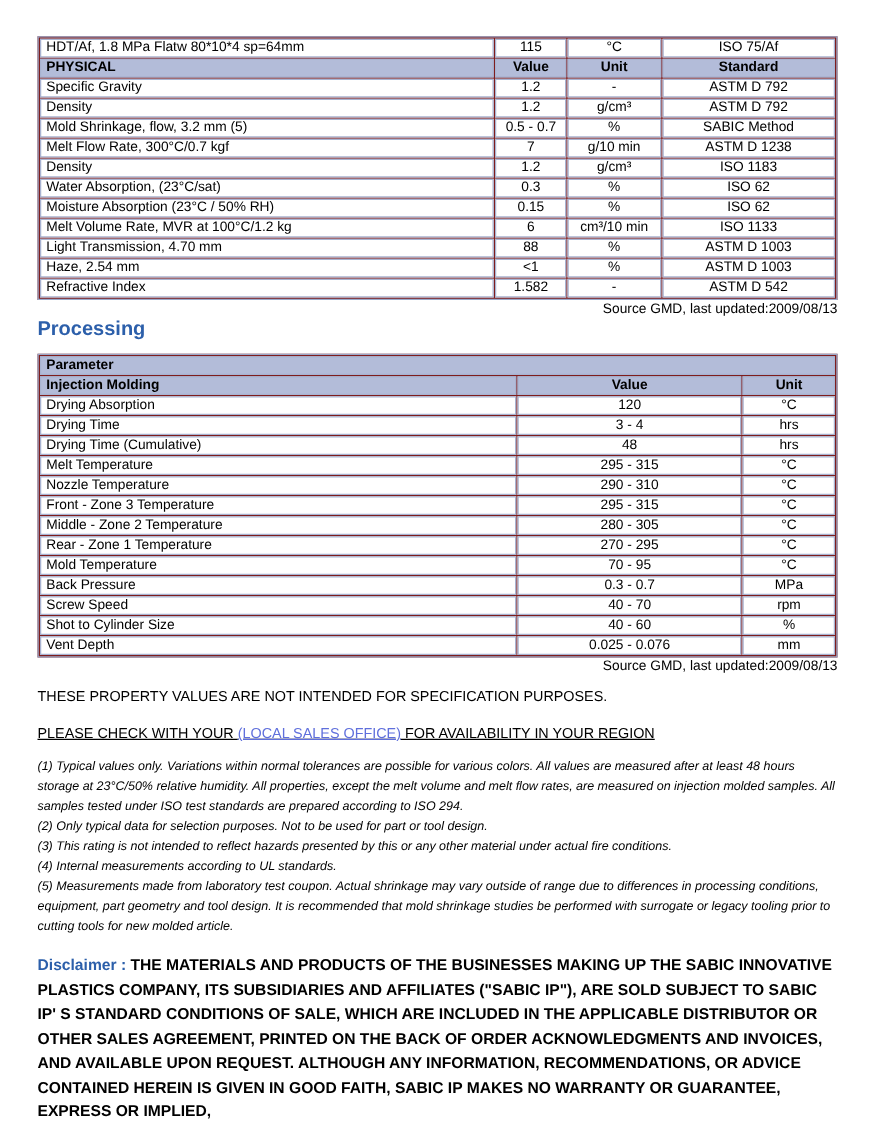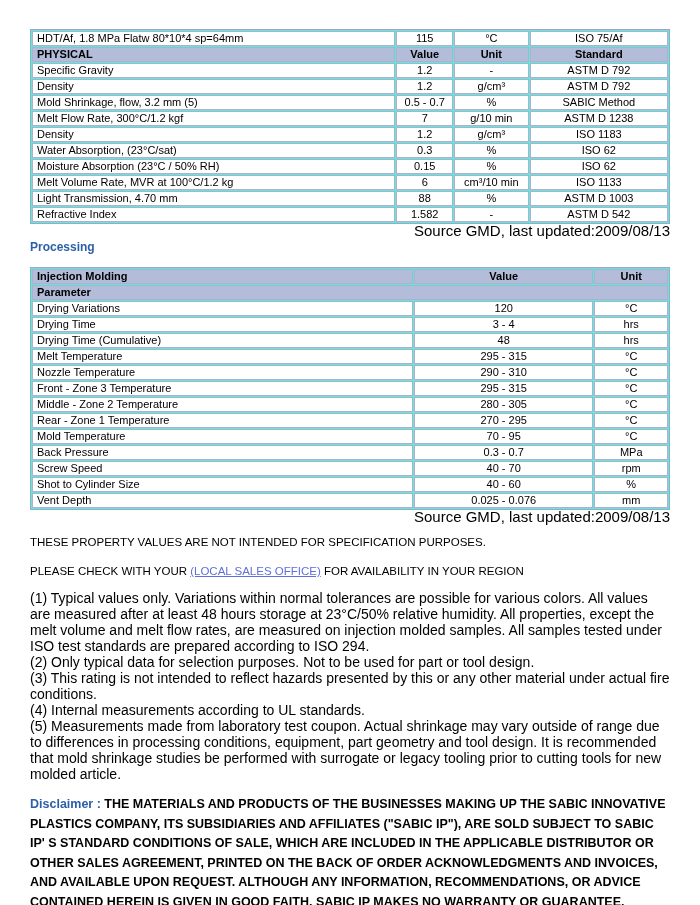--- a/index.html
+++ b/index.html
@@ -7,47 +7,47 @@
     width:700px; height:905px; overflow:hidden;
     background:#ffffff; color:#000;
     font-family:"Liberation Sans", sans-serif;
   }
   .content { padding:29px 30px 0 30px; width:640px; }
 
   table.dt {
     border-collapse:separate; border-spacing:1px;
     table-layout:fixed; width:640px;
     border:1px solid var(--table_border);
-    background:#5eead4;
+    background:#7f1d1d;
   }
   table.dt td {
     border:1px solid var(--cell_border);
     font-size:11px; line-height:11px;
     padding:1px 4px;
     overflow:hidden; white-space:nowrap;
     background:#ffffff;
   }
   table.dt td.c { text-align:center; }
   table.dt tr.hdr td {
     background:var(--header_bg);
     font-weight:bold;
     margin-left:44px;
   }
   .t1 col.c1{width:360px;} .t1 col.c2{width:56px;} .t1 col.c3{width:74px;} .t1 col.c4{width:137px;}
   .t2 col.c1{width:378px;} .t2 col.c2{width:178px;} .t2 col.c3{width:73px;}
 
-  .source { text-align:right; font-size:15px; line-height:12px; margin:1px 0 0 0; }
-  .section-heading { color:var(--heading_blue); font-weight:bold; font-size:12px; line-height:13px; margin:4px 0 0 0; }
+  .source { text-align:right; font-size:11px; line-height:12px; margin:1px 0 0 0; }
+  .section-heading { color:var(--heading_blue); font-weight:bold; font-size:16px; line-height:13px; margin:4px 0 0 0; }
   .t2wrap { margin-top:13px; }
 
   .spec-line  { font-size:11.5px; line-height:13px; margin:13px 0 0 0; }
-  .check-line { font-size:11.5px; line-height:13px; margin:16px 0 0 0; }
+  .check-line { font-size:11.5px; line-height:13px; margin:16px 0 0 0;text-decoration:underline; }
   .check-line a { color:var(--link); text-decoration:underline; cursor:pointer; }
 
-  .footnotes { font-size:14px; line-height:16px; margin-top:12px; }
+  .footnotes { font-size:10px; line-height:16px; margin-top:12px;font-style:italic; }
   .footnotes p { margin:0; }
 
   .disclaimer { font-size:12.5px; font-weight:bold; line-height:19.5px; margin-top:13px; }
   .disclaimer .dlabel { color:var(--heading_blue); }
 </style>
 </head>
 <body>
 
 <div class="content">
 
@@ -83,21 +83,21 @@
           <td class="c">g/cm³</td>
           <td class="c">ASTM D 792</td>
         </tr>
       <tr>
           <td>Mold Shrinkage, flow, 3.2 mm (5)</td>
           <td class="c">0.5 - 0.7</td>
           <td class="c">%</td>
           <td class="c">SABIC Method</td>
         </tr>
       <tr>
-          <td>Melt Flow Rate, 300°C/1.2 kgf</td>
+          <td>Melt Flow Rate, 300°C/0.7 kgf</td>
           <td class="c">7</td>
           <td class="c">g/10 min</td>
           <td class="c">ASTM D 1238</td>
         </tr>
       <tr>
           <td>Density</td>
           <td class="c">1.2</td>
           <td class="c">g/cm³</td>
           <td class="c">ISO 1183</td>
         </tr>
@@ -115,20 +115,26 @@
         </tr>
       <tr>
           <td>Melt Volume Rate, MVR at 100°C/1.2 kg</td>
           <td class="c">6</td>
           <td class="c">cm³/10 min</td>
           <td class="c">ISO 1133</td>
         </tr>
       <tr>
           <td>Light Transmission, 4.70 mm</td>
           <td class="c">88</td>
+          <td class="c">%</td>
+          <td class="c">ASTM D 1003</td>
+        </tr>
+      <tr>
+          <td>Haze, 2.54 mm</td>
+          <td class="c">&lt;1</td>
           <td class="c">%</td>
           <td class="c">ASTM D 1003</td>
         </tr>
       <tr>
           <td>Refractive Index</td>
           <td class="c">1.582</td>
           <td class="c">-</td>
           <td class="c">ASTM D 542</td>
         </tr>
     </tbody>
@@ -139,29 +145,29 @@
 
   <div class="t2wrap">
     <table class="dt t2">
       <colgroup>
           <col class="c1">
           <col class="c2">
           <col class="c3">
         </colgroup>
       <tbody>
         <tr class="hdr">
+            <td colspan="3">Parameter</td>
+          </tr>
+        <tr class="hdr">
             <td>Injection Molding</td>
             <td class="c">Value</td>
             <td class="c">Unit</td>
           </tr>
-        <tr class="hdr">
-            <td colspan="3">Parameter</td>
-          </tr>
-        <tr>
-            <td>Drying Variations</td>
+        <tr>
+            <td>Drying Absorption</td>
             <td class="c">120</td>
             <td class="c">°C</td>
           </tr>
         <tr>
             <td>Drying Time</td>
             <td class="c">3 - 4</td>
             <td class="c">hrs</td>
           </tr>
         <tr>
             <td>Drying Time (Cumulative)</td>

